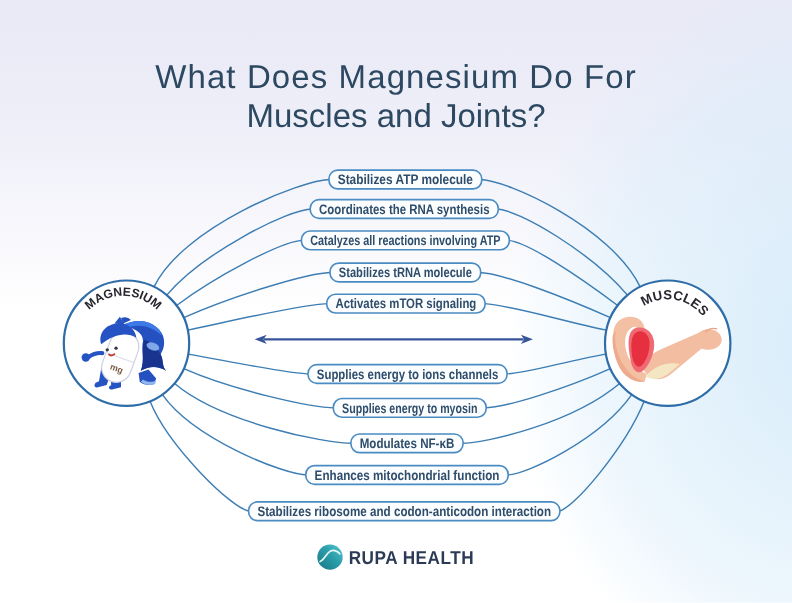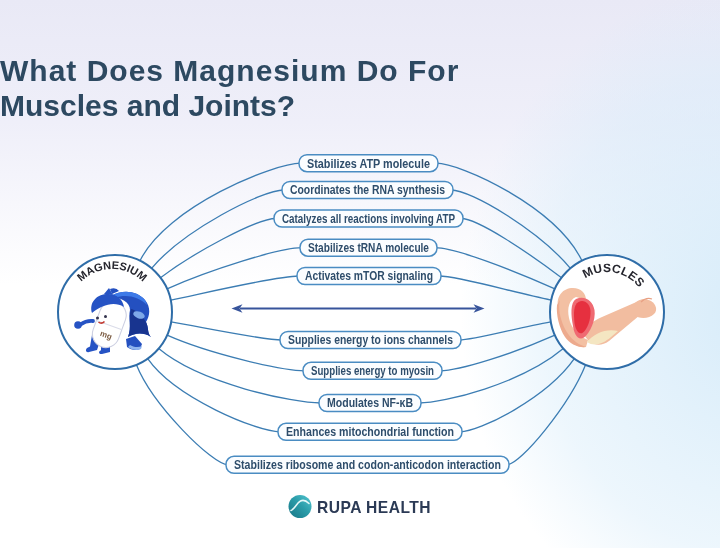--- a/index.html
+++ b/index.html
@@ -2,22 +2,22 @@
 <html><head><meta charset="utf-8">
 <style>
 html,body{margin:0;padding:0;}
 #page{position:relative;width:720px;height:548px;overflow:hidden;
 font-family:"Liberation Sans",sans-serif;
 background-color:#ffffff;
 background-image:
  radial-gradient(54% 80% at 105% 57%, rgba(212,234,249,0.92) 0%, rgba(215,236,250,0.45) 55%, rgba(220,238,250,0) 76%),
  linear-gradient(180deg, #e9e9f6 0%, rgba(236,236,248,0.85) 22%, rgba(244,244,250,0) 52%);
 }
-h1{position:absolute;top:54px;left:0;width:720px;margin:0;text-align:left;
-font-size:30px;line-height:34.8px;color:#2d4961;font-weight:bold;letter-spacing:1px;}
+h1{position:absolute;top:54px;left:0;width:720px;margin:0;text-align:center;
+font-size:30px;line-height:34.8px;color:#2d4961;font-weight:normal;letter-spacing:1px;}
 h1 .l2{letter-spacing:0px;}
 </style></head>
 <body>
 <div id="page">
 <h1>What Does Magnesium Do For<br><span class="l2">Muscles and Joints?</span></h1>
 <svg width="720" height="548" viewBox="0 0 720 548" style="position:absolute;left:0;top:0" font-family="Liberation Sans, sans-serif">
 <defs>
 <linearGradient id="tealg" x1="0" y1="1" x2="1" y2="0">
  <stop offset="0" stop-color="#177585"></stop>
           <stop offset="0.55" stop-color="#2b9daa"></stop>

